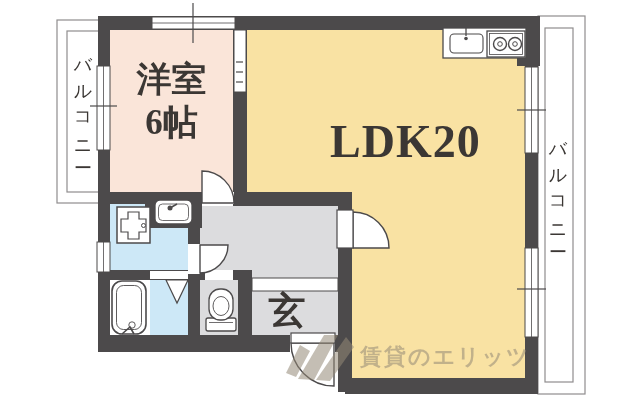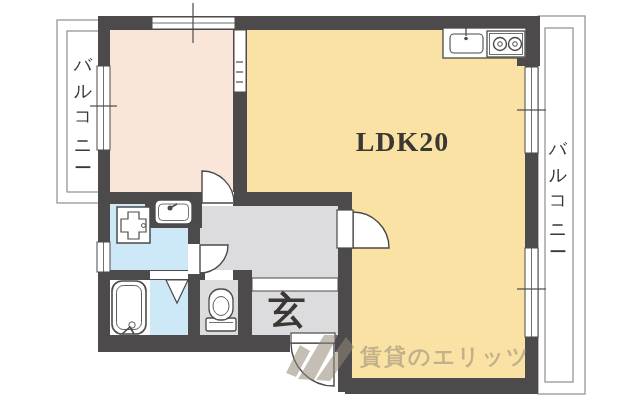--- a/index.html
+++ b/index.html
@@ -3,21 +3,21 @@
 <meta charset="utf-8">
 <style>
   html,body{margin:0;padding:0;background:#ffffff;}
   .plan{position:relative;width:640px;height:416px;background:#fff;overflow:hidden;
         font-family:"Liberation Serif","DejaVu Serif",serif;}
   .plan svg.geom{position:absolute;left:0;top:0;}
   .lbl{position:absolute;color:#3b3734;}
   .lbl-western{left:110px;top:58px;width:123px;text-align:center;
                font-size:35px;line-height:43px;font-weight:600;}
   .lbl-ldk{left:330px;top:120px;width:145px;text-align:center;
-           font-size:28px;line-height:44px;font-weight:600;letter-spacing:1px;}
+           font-size:46px;line-height:44px;font-weight:600;letter-spacing:1px;}
   .lbl-genkan{left:260px;top:289px;width:54px;text-align:center;
               font-size:37px;line-height:44px;font-weight:600;}
   .lbl-balcony{font-size:18px;line-height:24px;letter-spacing:8px;
                writing-mode:vertical-rl;text-orientation:upright;color:#3b3734;}
   .lbl-balc-left{left:71px;top:44px;height:155px;width:24px;}
   .lbl-balc-right{left:546px;top:128px;height:165px;width:24px;}
   .watermark{position:absolute;left:284px;top:333px;display:flex;align-items:center;
              color:rgba(148,136,118,0.55);font-family:"Liberation Sans","DejaVu Sans",sans-serif;
              font-weight:bold;font-size:22px;letter-spacing:2px;pointer-events:none;}
   .watermark svg{margin-right:4px;}
@@ -159,20 +159,24 @@
     </g>
 
     <g fill="#ffffff" stroke="#4c4a4b">
       <rect x="206" y="318" width="30" height="13" rx="2" stroke-width="1.3"></rect>
       <line x1="209" y1="322.5" x2="233" y2="322.5" stroke-width="0.8"></line>
       <rect x="209" y="289" width="24" height="31" rx="11" stroke-width="1.3"></rect>
       <ellipse cx="221" cy="306" rx="8" ry="9.5" stroke-width="0.9"></ellipse>
     </g>
   </svg>
 
+  <div class="lbl lbl-western">
+    <div>洋室</div>
+    <div>6帖</div>
+  </div>
   <div class="lbl lbl-ldk">LDK20</div>
   <div class="lbl lbl-genkan">玄</div>
   <div class="lbl lbl-balcony lbl-balc-left">バルコニー</div>
   <div class="lbl lbl-balcony lbl-balc-right">バルコニー</div>
 
   <div class="watermark">
     <svg width="72" height="48" viewBox="0 0 72 48">
       <g fill="rgba(148,136,118,0.55)">
         <path d="M2,40 L16,12 L26,18 L12,44 Z"></path>
         <path d="M14,46 L40,2 L54,2 L30,47 Z"></path>

